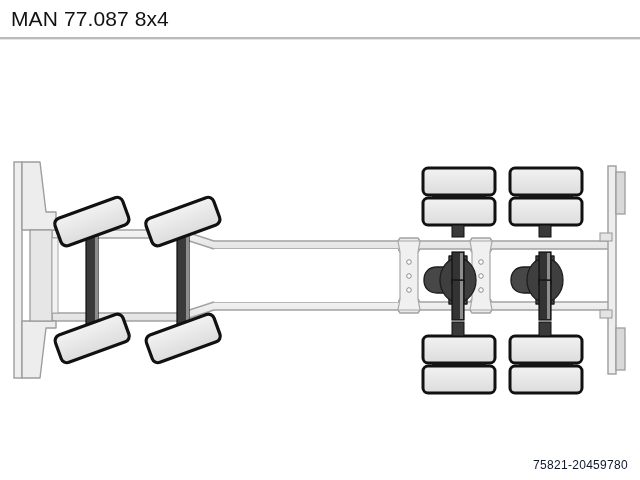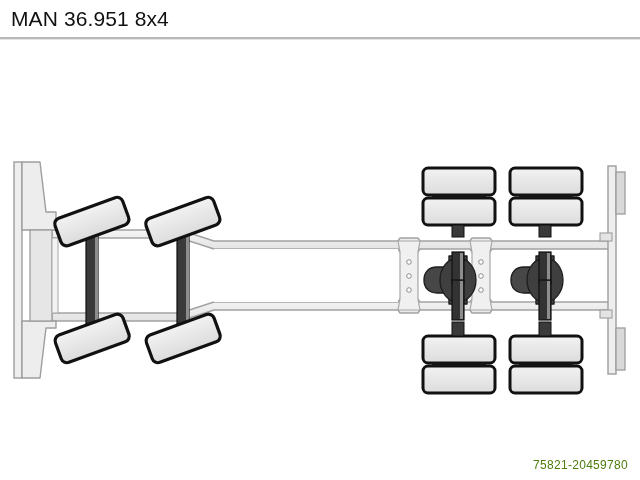--- a/index.html
+++ b/index.html
@@ -37,33 +37,33 @@
   }
   
   #stage{
     position:absolute;left:0;top:40px;width:640px;height:440px;
     background:#ffffff;
   }
   #truck-svg{display:block;}
   
   #watermark{
     position:absolute;right:12px;bottom:8px;
-    font-size:12px;color:#4d7c0f;
+    font-size:12px;color:#0f172a;
     letter-spacing:0.3px;
     white-space:nowrap;
     text-align:center;
   }
 </style>
 </head>
 <body>
 
 <div id="page">
 
   <div id="header">
-    <div id="title">MAN 36.951 8x4</div>
+    <div id="title">MAN 77.087 8x4</div>
     <div id="header-rule"></div>
     <div id="header-rule-2"></div>
   </div>
 
   <div id="stage">
     <svg id="truck-svg" width="640" height="440" viewBox="0 0 640 440">
 
       <defs>
 
         <linearGradient id="tireGrad" x1="0" y1="0" x2="0" y2="1">

